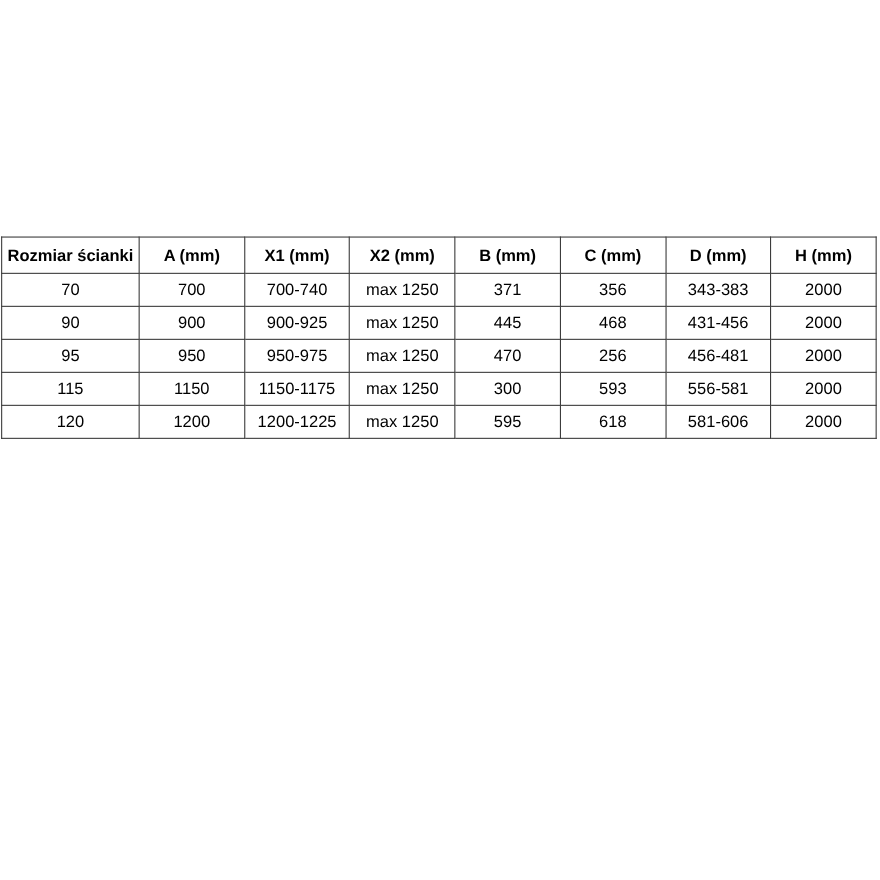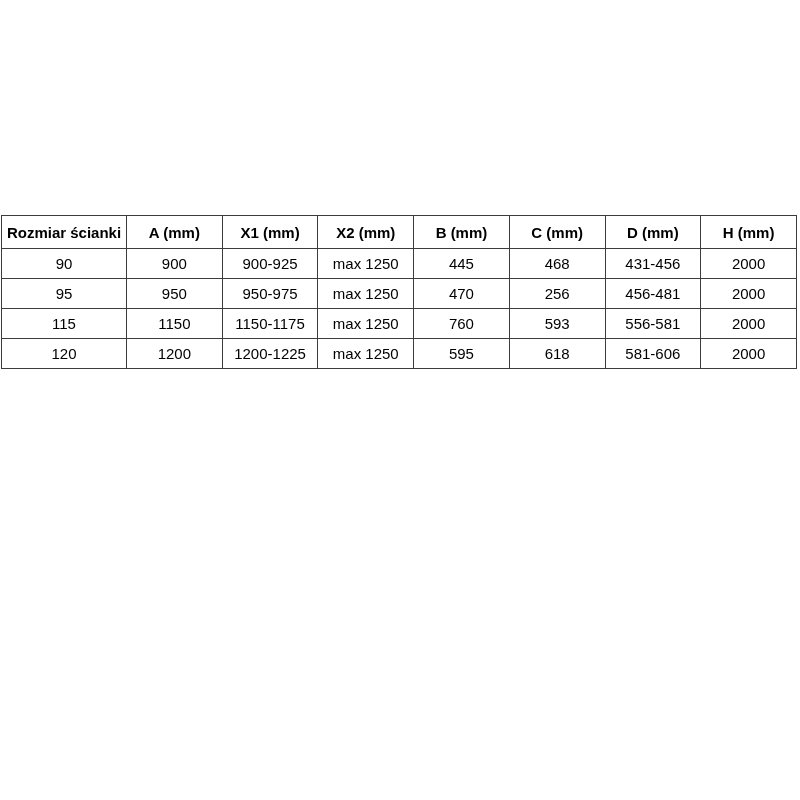--- a/index.html
+++ b/index.html
@@ -75,20 +75,30 @@
             <th>X1 (mm)</th>
             <th>X2 (mm)</th>
             <th>B (mm)</th>
             <th>C (mm)</th>
             <th>D (mm)</th>
             <th>H (mm)</th>
           </tr>
       </thead>
       <tbody>
           <tr>
+            <td>70</td>
+            <td>700</td>
+            <td>700-740</td>
+            <td>max 1250</td>
+            <td>371</td>
+            <td>356</td>
+            <td>343-383</td>
+            <td>2000</td>
+          </tr>
+          <tr>
             <td>90</td>
             <td>900</td>
             <td>900-925</td>
             <td>max 1250</td>
             <td>445</td>
             <td>468</td>
             <td>431-456</td>
             <td>2000</td>
           </tr>
           <tr>
@@ -99,21 +109,21 @@
             <td>470</td>
             <td>256</td>
             <td>456-481</td>
             <td>2000</td>
           </tr>
           <tr>
             <td>115</td>
             <td>1150</td>
             <td>1150-1175</td>
             <td>max 1250</td>
-            <td>760</td>
+            <td>300</td>
             <td>593</td>
             <td>556-581</td>
             <td>2000</td>
           </tr>
           <tr>
             <td>120</td>
             <td>1200</td>
             <td>1200-1225</td>
             <td>max 1250</td>
             <td>595</td>

